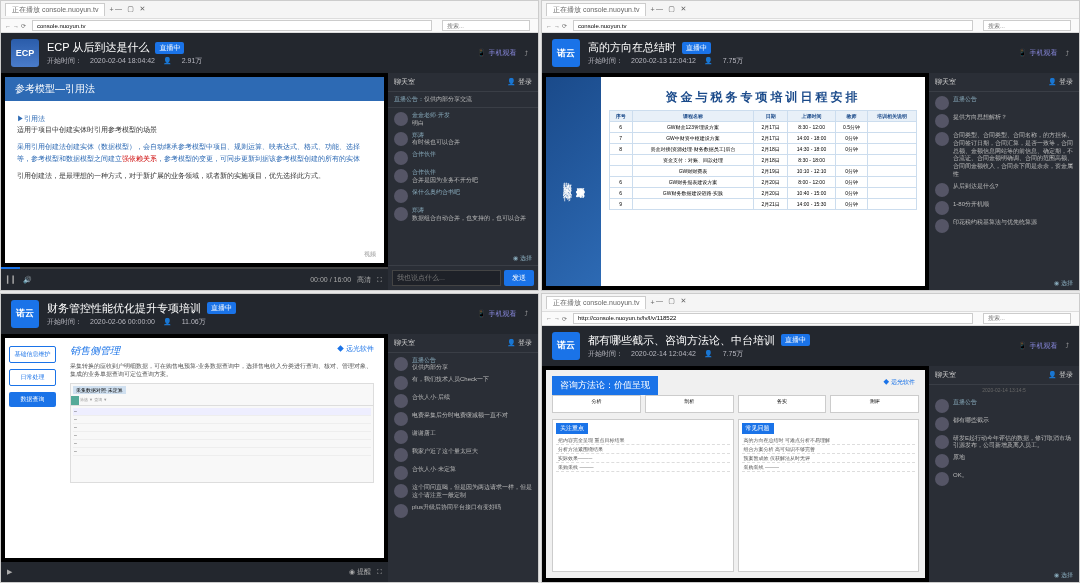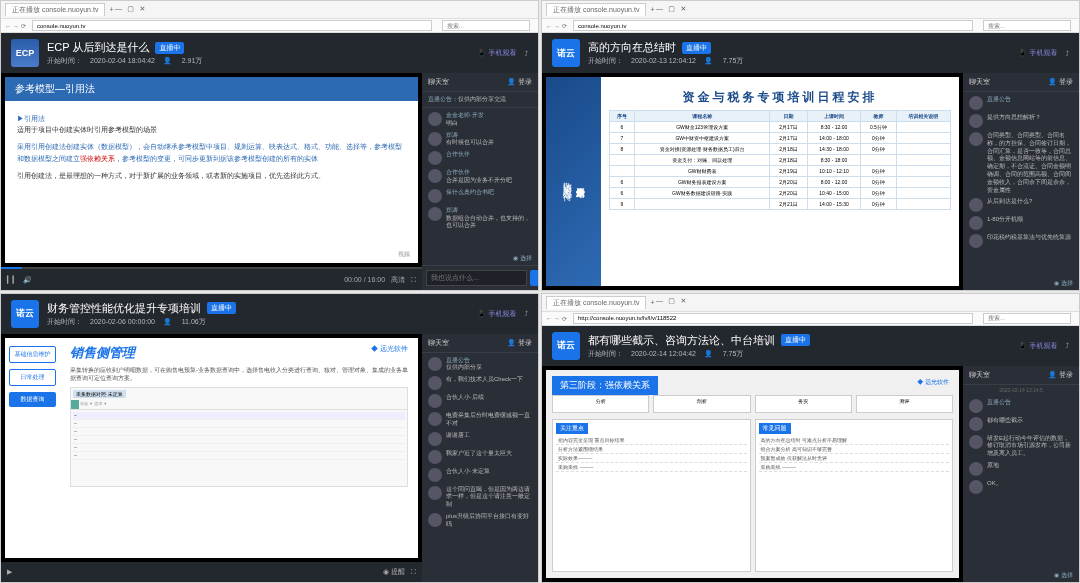--- a/index.html
+++ b/index.html
@@ -19,21 +19,21 @@
 .hmeta{font-size:7px;color:#b8b8c0;margin-top:1px}
 .hmeta span{margin-right:8px}
 .hactions{font-size:7px;color:#88d;display:flex;gap:8px;align-items:center}
 .share{color:#aaa}
 .content{flex:1;display:flex;background:#1e2128;overflow:hidden}
 .video{flex:1;background:#000;display:flex;flex-direction:column;position:relative}
 .slide{flex:1;background:#fff;margin:4px;position:relative;overflow:hidden}
 .controls{height:20px;background:#23272e;display:flex;align-items:center;padding:0 6px;gap:6px;color:#aaa;font-size:7px}
 .pbar{flex:1;height:2px;background:#444}
 .pbar-fill{height:100%;background:#1a73e8;width:5%}
-.chat{width:116px;background:#2a2e36;display:flex;flex-direction:column;color:#ccc;font-size:7px}
+.chat{width:150px;background:#2a2e36;display:flex;flex-direction:column;color:#ccc;font-size:7px}
 .chat-hd{padding:4px 6px;border-bottom:1px solid #3a3e46;display:flex;justify-content:space-between}
 .chat-body{flex:1;overflow:hidden;padding:2px}
 .msg{display:flex;gap:4px;padding:2px 4px;align-items:flex-start}
 .avatar{width:14px;height:14px;border-radius:50%;background:#556;flex-shrink:0}
 .mtxt{font-size:6px;line-height:1.3}
 .mname{color:#8ab}
 .mbody{color:#bbb}
 .chat-input{padding:4px;display:flex;gap:3px;border-top:1px solid #3a3e46}
 .chat-input input{flex:1;background:#1e2128;border:1px solid #444;color:#888;font-size:7px;padding:2px 4px;height:16px}
 .send-btn{background:#1a73e8;color:#fff;border:none;font-size:7px;padding:2px 8px;height:16px;border-radius:2px}
@@ -51,21 +51,21 @@
 .s2-title{color:#1a4a8a;font-size:12px;font-weight:bold;text-align:center;padding:4px;letter-spacing:3px}
 .s2-tbl{width:100%;font-size:5px;border-collapse:collapse}
 .s2-tbl th,.s2-tbl td{border:1px solid #cde;padding:2px 3px;text-align:center}
 .s2-tbl th{background:#e8f0f8;color:#1a4a8a}
 
 .s3{display:flex;height:100%;background:#fff}
 .s3-side{width:55px;display:flex;flex-direction:column;gap:6px;padding:8px 4px}
 .s3-btn{background:#1a73e8;color:#fff;font-size:6px;padding:3px 2px;text-align:center;border-radius:2px}
 .s3-btn.outline{background:#fff;color:#1a73e8;border:1px solid #1a73e8}
 .s3-main{flex:1;padding:4px}
-.s3-title{color:#1a73e8;font-size:13px;font-weight:bold;padding:2px 6px;font-style:italic}
+.s3-title{color:#1a73e8;font-size:10px;font-weight:normal;padding:2px 6px;font-style:italic}
 .s3-logo{position:absolute;top:6px;right:10px;font-size:7px;color:#1a73e8}
 .s3-desc{font-size:6px;color:#555;padding:2px 6px;line-height:1.4}
 .s3-shot{margin:3px 6px;border:1px solid #ddd;height:100px;background:#f8f8f8;position:relative}
 .s3-tabrow{display:flex;gap:2px;padding:2px}
 .s3-tab{font-size:5px;padding:1px 3px;background:#e0e8f0}
 .s3-grid{margin:2px;font-size:4px}
 .s3-grid-row{display:grid;grid-template-columns:repeat(7,1fr);border-bottom:1px solid #eee;padding:1px}
 
 .s4{height:100%;background:#f0f0f0;padding:6px;display:flex;flex-direction:column}
 .s4-title{background:#1a73e8;color:#fff;font-size:9px;padding:3px 8px;width:fit-content}
@@ -529,21 +529,21 @@
       <div class="hmeta"><span>开始时间：</span><span>2020-02-14 12:04:42</span><span>👤</span> <span>7.75万</span></div>
     </div>
     <div class="hactions">
           <span>📱 <span>手机观看</span></span>
           <span class="share">⤴</span>
         </div>
   </div>
   <div class="content">
     <div class="video">
       <div class="slide s4" style="position:relative">
-        <div class="s4-title">第三阶段：强依赖关系</div>
+        <div class="s4-title">咨询方法论：价值呈现</div>
         <div class="s4-logo">◆ <span>远光软件</span></div>
         <div class="s4-top" id="s4top">
               <div>分析</div>
               <div>剖析</div>
               <div>务实</div>
               <div>测评</div>
             </div>
         <div class="s4-cols">
           <div class="s4-col">
                 <div class="s4-colh">关注重点</div>

